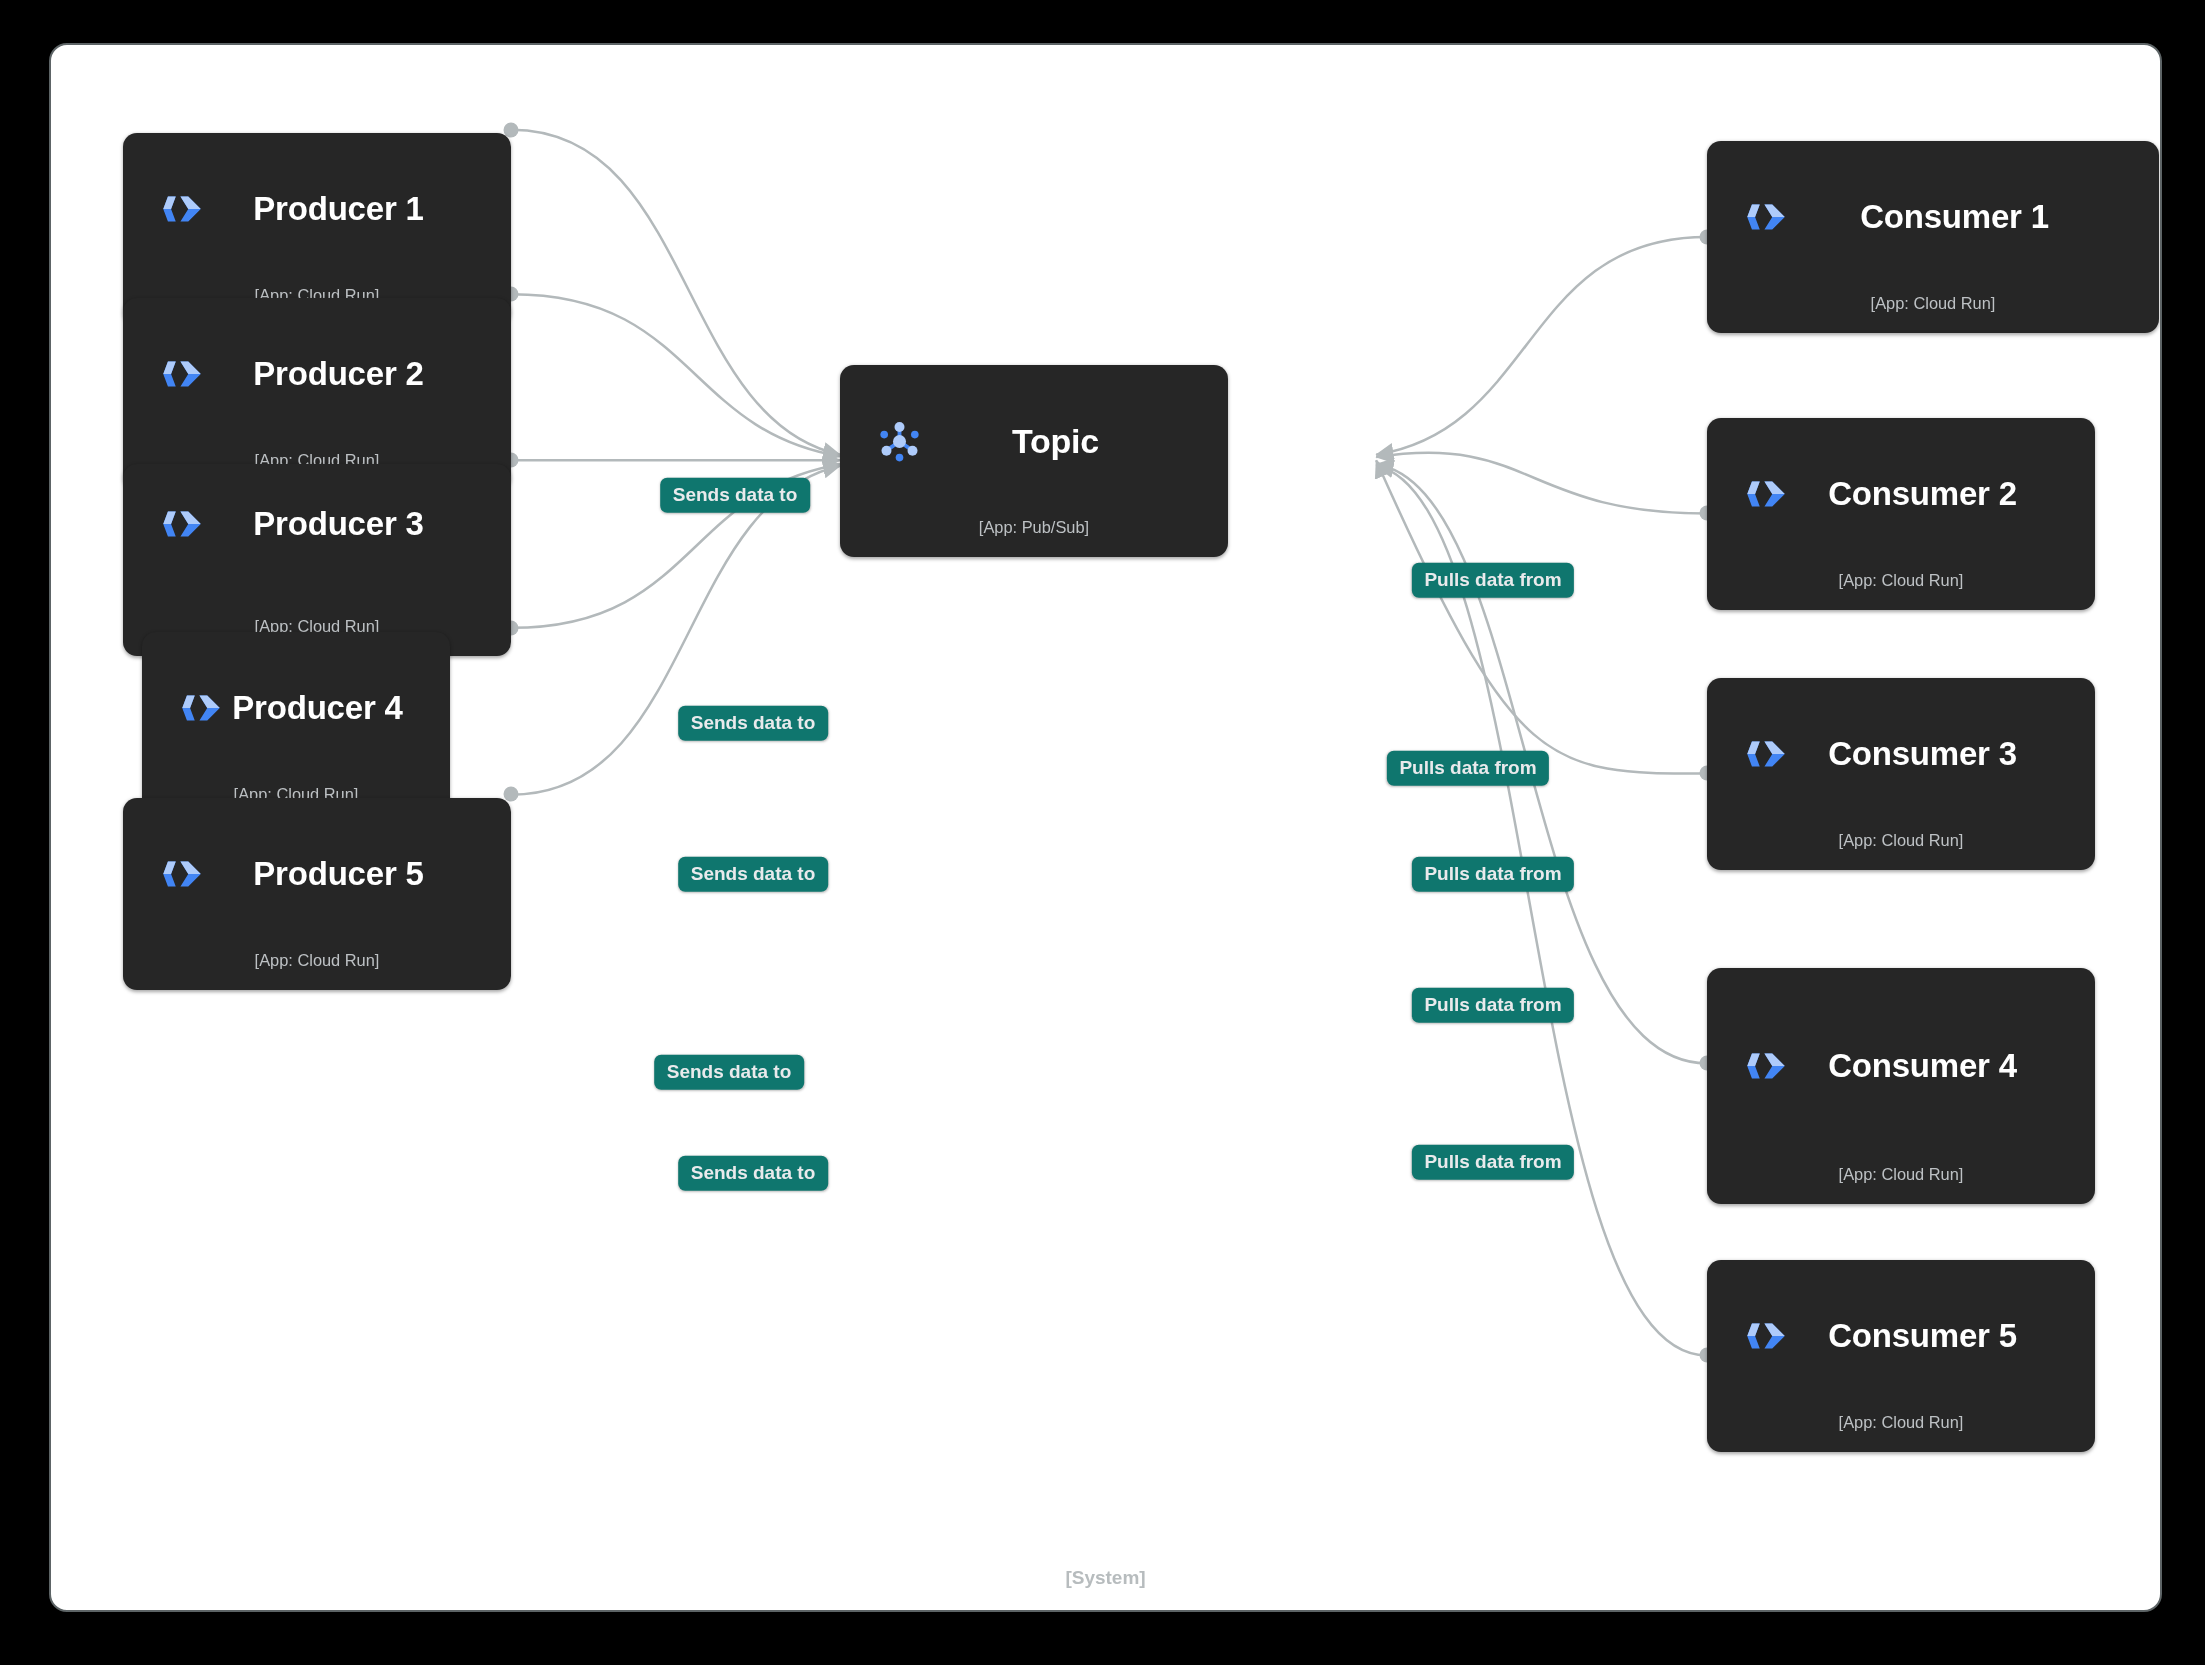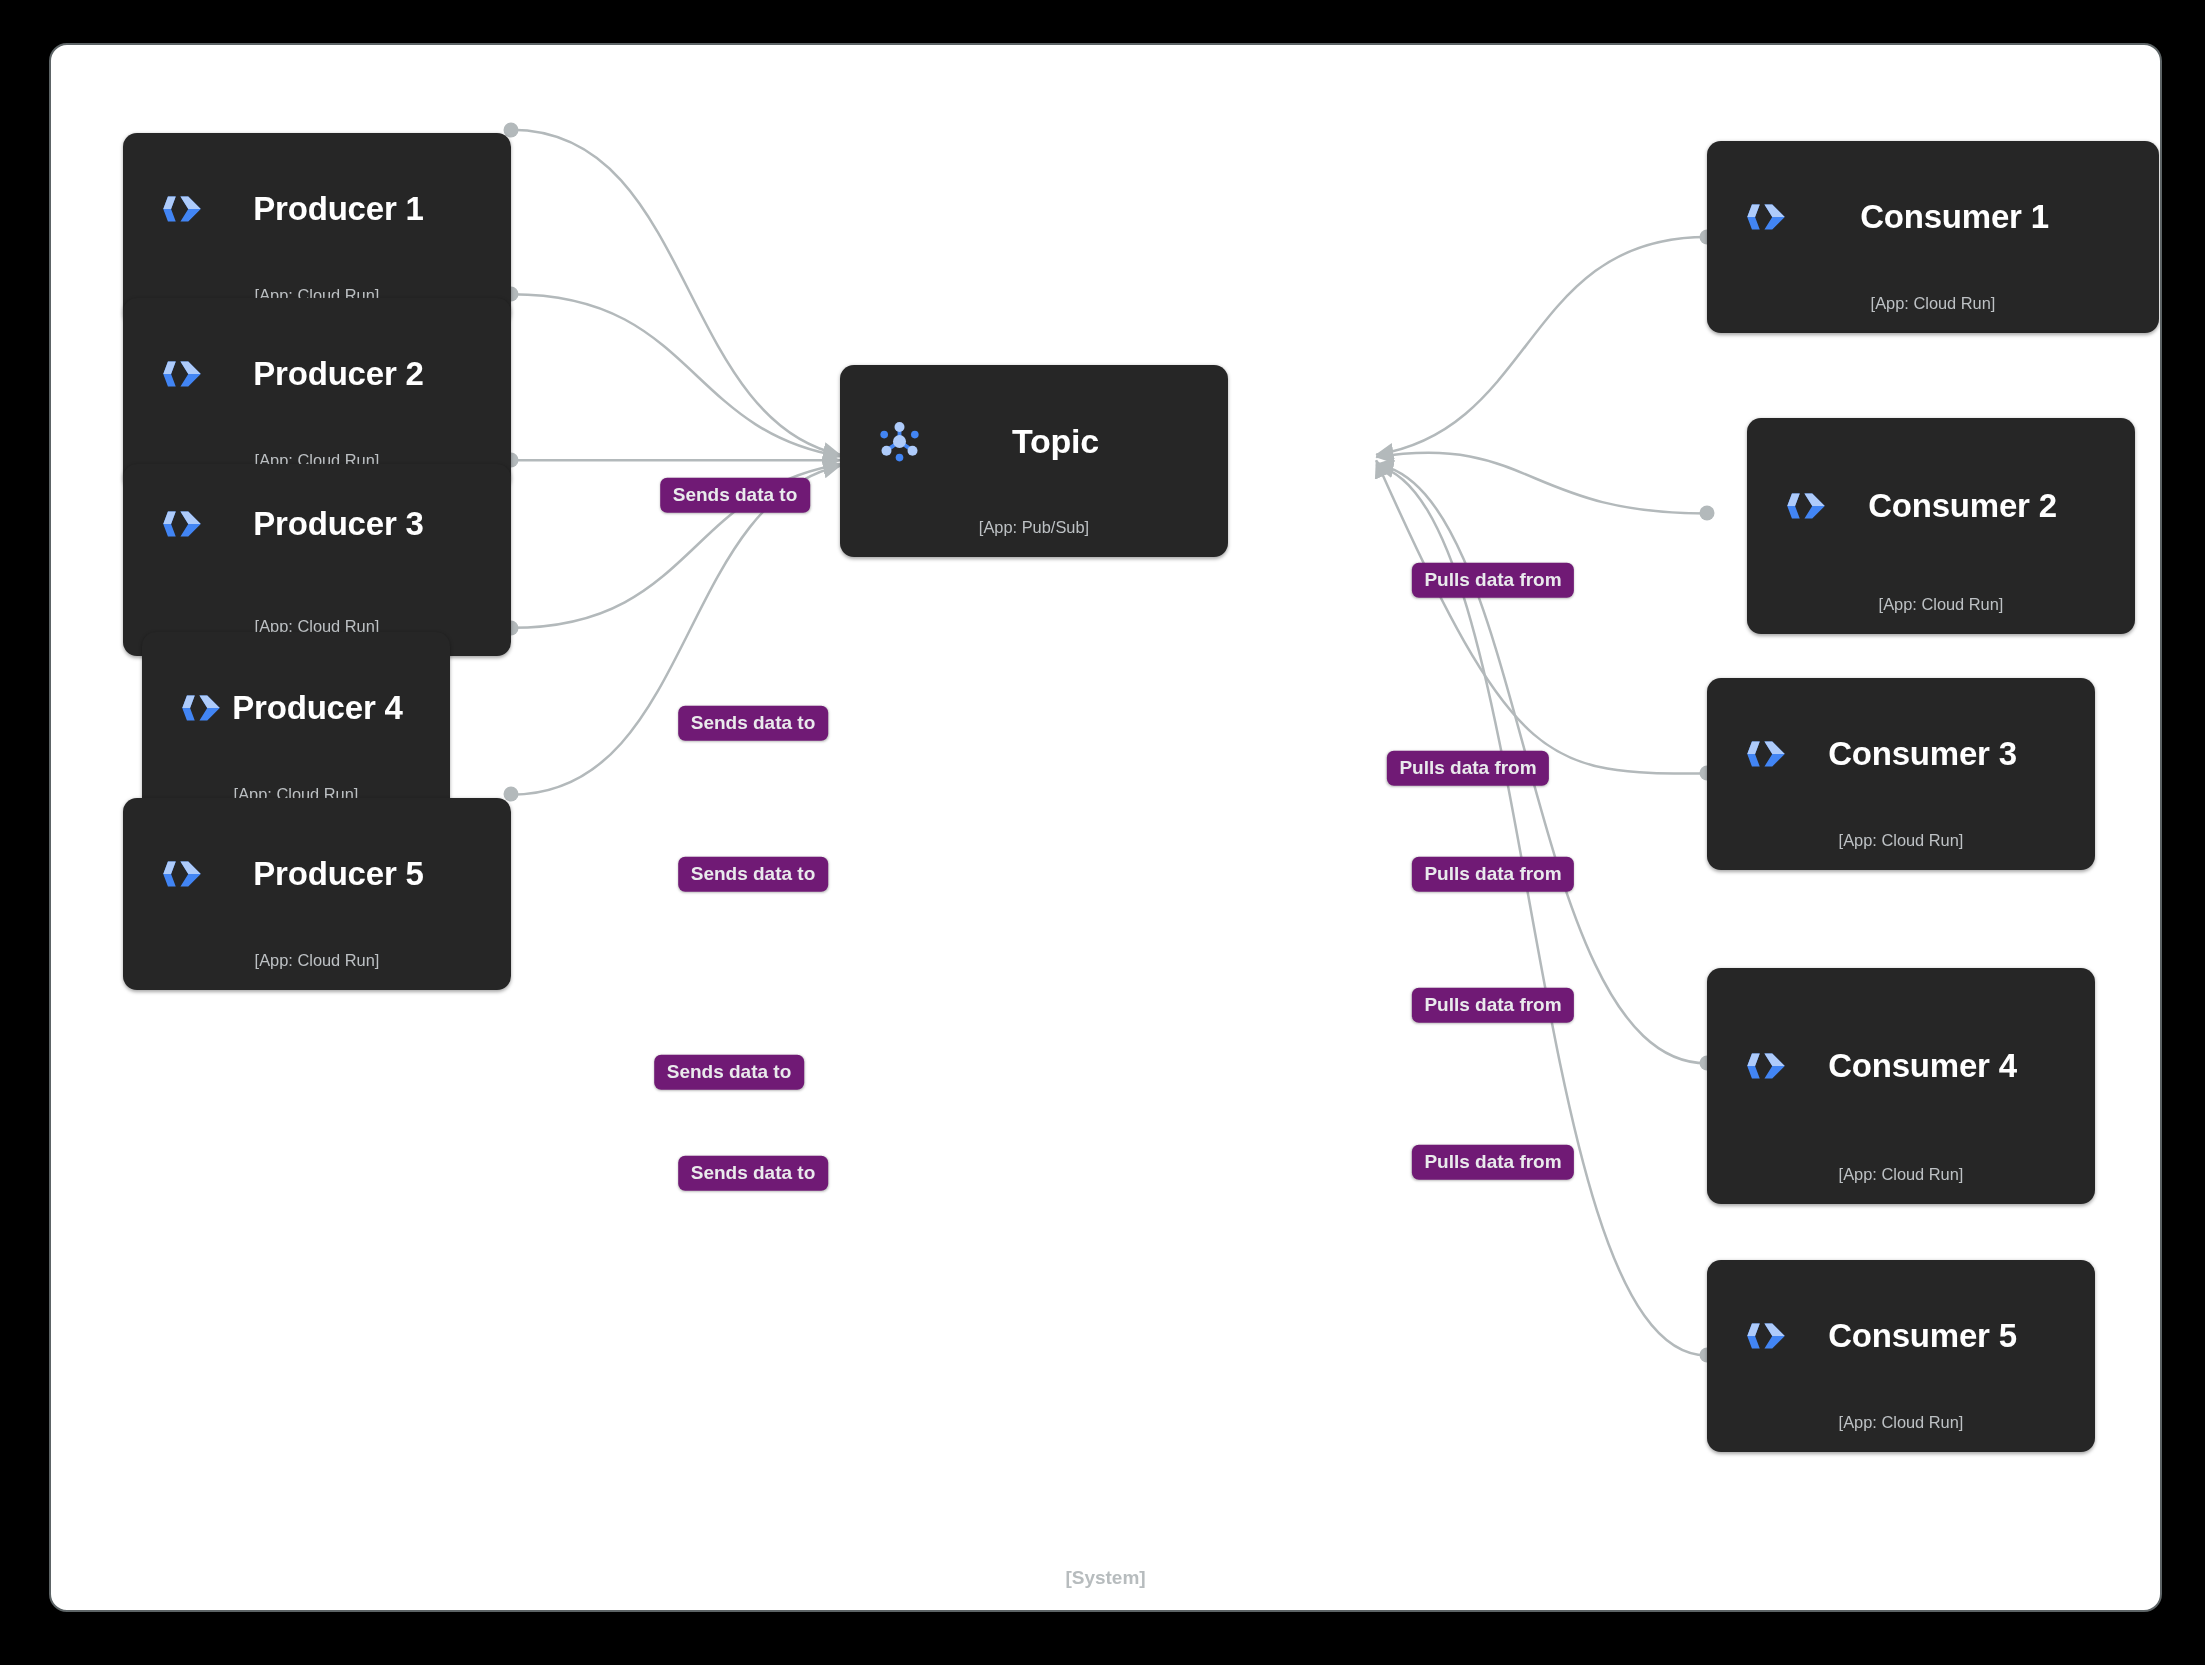--- a/index.html
+++ b/index.html
@@ -82,21 +82,21 @@
     text-align: center;
     color: #bdc1c4;
     font-size: 16.4px;
     font-weight: 400;
     padding-bottom: 20.4px;
     white-space: nowrap;
   }
   .node.center .node-title { font-size: 34px; }
   .edge-label {
     position: absolute;
-    background: #701a75;
+    background: #0f766e;
     color: #e9eaec;
     font-size: 19px;
     font-weight: 600;
     padding: 7px 12.5px 8.6px 12.5px;
     border-radius: 7px;
     white-space: nowrap;
     transform: translate(-50%, -50%);
     line-height: 1;
     box-shadow: 0 0.8px 2.3px rgba(0,0,0,0.25);
   }
@@ -266,21 +266,21 @@
             <path d="M14 16 L24 16 L18 32 L8 32 Z" fill="#aecbfa"></path>
             <path d="M30 16 L40 16 L56 32 L40 48 L30 48 L40 32 Z" fill="#4285f4"></path>
             <path d="M30 16 L40 16 L56 32 L40 32 Z" fill="#aecbfa"></path>
           </svg>
         </span>
         <span class="node-title">Consumer 1</span>
       </div>
       <div class="node-tech">[App: Cloud Run]</div>
     </div>
 
-    <div class="node" style="left:1656px; top:373px; width:388px; height:216px;margin-left:40px;">
+    <div class="node" style="left:1656px; top:373px; width:388px; height:192px;">
       <div class="node-main">
         <span class="node-icon">
           <svg viewBox="0 0 64 64" width="50" height="50" xmlns="http://www.w3.org/2000/svg">
             <path d="M14 16 L24 16 L18 32 L24 48 L14 48 L8 32 Z" fill="#4285f4"></path>
             <path d="M14 16 L24 16 L18 32 L8 32 Z" fill="#aecbfa"></path>
             <path d="M30 16 L40 16 L56 32 L40 48 L30 48 L40 32 Z" fill="#4285f4"></path>
             <path d="M30 16 L40 16 L56 32 L40 32 Z" fill="#aecbfa"></path>
           </svg>
         </span>
         <span class="node-title">Consumer 2</span>

